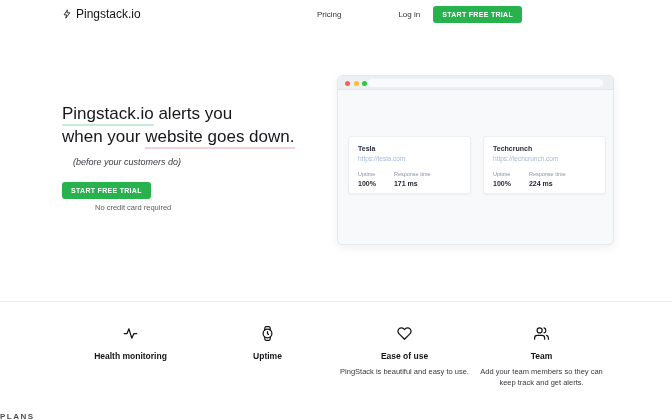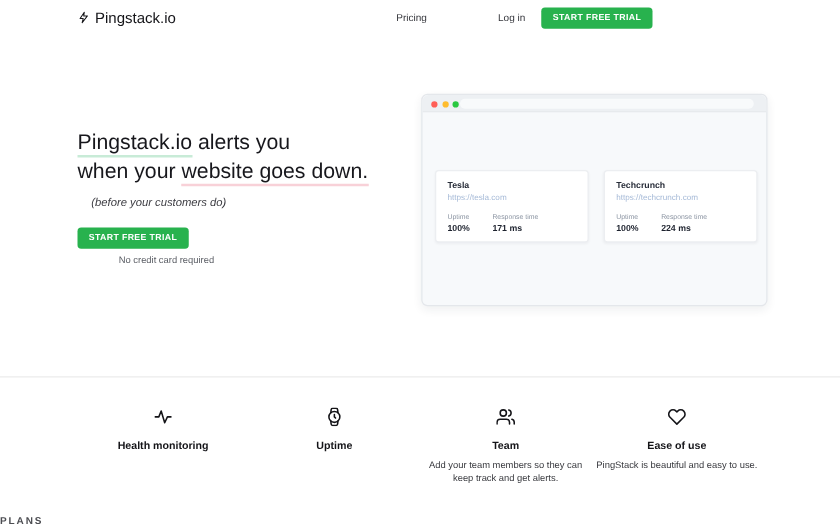--- a/index.html
+++ b/index.html
@@ -155,37 +155,37 @@
             <polyline points="12 9 12 12 13.5 13.5"></polyline>
             <path d="M16.51 17.35l-.35 3.83a2 2 0 0 1-2 1.82H9.83a2 2 0 0 1-2-1.82l-.35-3.83m.01-10.7l.35-3.83A2 2 0 0 1 9.83 1h4.35a2 2 0 0 1 2 1.82l.35 3.83"></path>
           </svg>
       </div>
       <div class="f-title">Uptime</div>
     </div>
 
     <div class="feature">
       <div class="f-icon">
         <svg width="15" height="15" viewBox="0 0 24 24" fill="none" stroke="#141418" stroke-width="2" stroke-linecap="round" stroke-linejoin="round">
+            <path d="M20.84 4.61a5.5 5.5 0 0 0-7.78 0L12 5.67l-1.06-1.06a5.5 5.5 0 0 0-7.78 7.78l1.06 1.06L12 21.23l7.78-7.78 1.06-1.06a5.5 5.5 0 0 0 0-7.78z"></path>
+          </svg>
+      </div>
+      <div class="f-title">Ease of use</div>
+      <div class="f-desc">PingStack is beautiful and easy to use.</div>
+    </div>
+
+    <div class="feature">
+      <div class="f-icon">
+        <svg width="15" height="15" viewBox="0 0 24 24" fill="none" stroke="#141418" stroke-width="2" stroke-linecap="round" stroke-linejoin="round">
             <path d="M17 21v-2a4 4 0 0 0-4-4H5a4 4 0 0 0-4 4v2"></path>
             <circle cx="9" cy="7" r="4"></circle>
             <path d="M23 21v-2a4 4 0 0 0-3-3.87"></path>
             <path d="M16 3.13a4 4 0 0 1 0 7.75"></path>
           </svg>
       </div>
       <div class="f-title">Team</div>
       <div class="f-desc">Add your team members so they can keep track and get alerts.</div>
     </div>
 
-    <div class="feature">
-      <div class="f-icon">
-        <svg width="15" height="15" viewBox="0 0 24 24" fill="none" stroke="#141418" stroke-width="2" stroke-linecap="round" stroke-linejoin="round">
-            <path d="M20.84 4.61a5.5 5.5 0 0 0-7.78 0L12 5.67l-1.06-1.06a5.5 5.5 0 0 0-7.78 7.78l1.06 1.06L12 21.23l7.78-7.78 1.06-1.06a5.5 5.5 0 0 0 0-7.78z"></path>
-          </svg>
-      </div>
-      <div class="f-title">Ease of use</div>
-      <div class="f-desc">PingStack is beautiful and easy to use.</div>
-    </div>
-
   </div>
 
   <div class="plans-label">PLANS</div>
 
 </div>
 
 </body></html>

